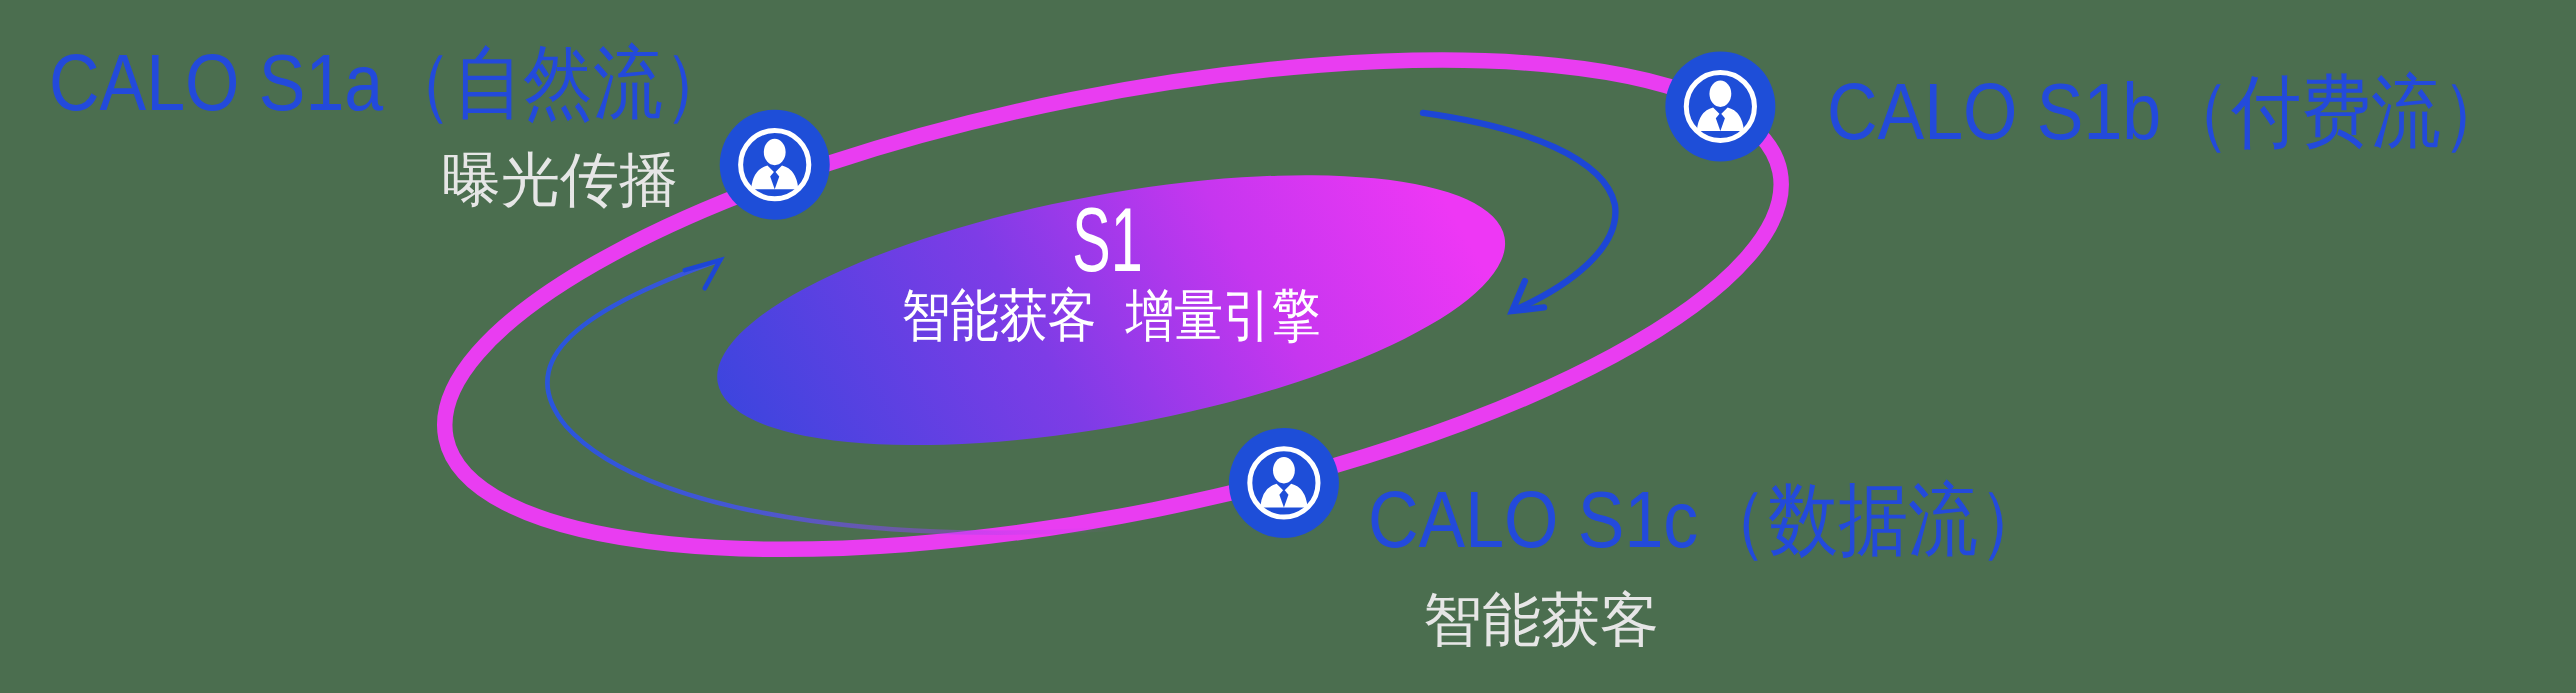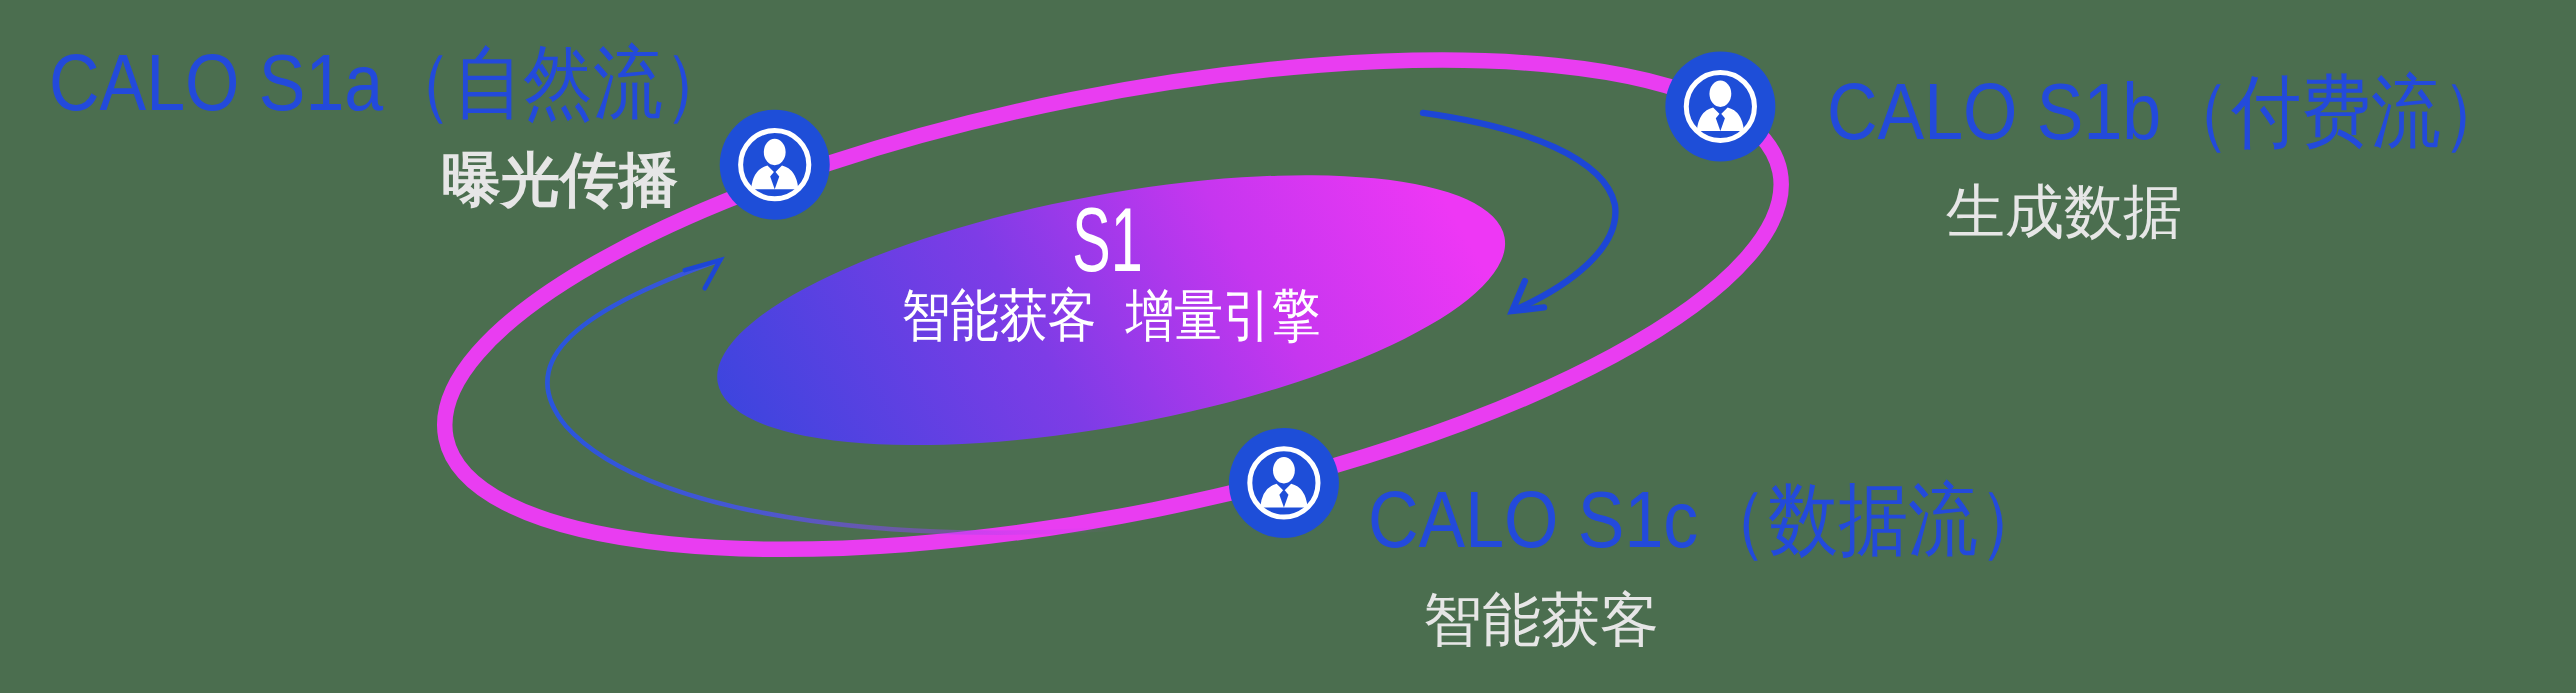--- a/index.html
+++ b/index.html
@@ -3,21 +3,21 @@
 <meta charset="utf-8">
 <style>
   html,body{margin:0;padding:0;}
   body{width:2576px;height:694px;overflow:hidden;background:var(--bg,#4b6e4f);}
   .canvas{position:relative;width:2576px;height:524px;font-family:"Liberation Sans",sans-serif;}
   svg.diagram{position:absolute;left:0;top:0;}
   .lbl{position:absolute;white-space:nowrap;line-height:1;}
   .lbl-blue{color:var(--blue,#234adb);font-size:80px;transform:scaleX(0.874);transform-origin:left top;}
   .lbl-gray{color:var(--gray,#e6e6e6);font-size:59px;}
   #label-s1a{left:49px;top:43px;}
-  #sub-s1a{left:442px;top:151px;font-weight:bold;}
+  #sub-s1a{left:442px;top:151px;}
   #label-s1b{left:1827px;top:72px;}
   #sub-s1b{left:1946px;top:183px;}
   #label-s1c{left:1368px;top:480px;}
   #sub-s1c{left:1423px;top:591px;}
   #core-title{left:971px;top:195px;width:273px;text-align:center;font-size:90px;color:#fff;transform:scaleX(0.64);transform-origin:center top;}
   #core-subtitle{left:838px;top:287px;width:546px;text-align:center;font-size:57px;color:#fff;word-spacing:18px;transform:scaleX(0.855);transform-origin:center top;}
 </style>
 </head>
 <body>
 
@@ -72,21 +72,20 @@
       <ellipse cx="0" cy="-14" rx="12" ry="14.5" fill="#ffffff"></ellipse>
       <path d="M -26 27 Q -24 5 -8 1 L 0 9 L 8 1 Q 24 5 26 27 Z" fill="#ffffff"></path>
       <path d="M 0 7 L -5 13 L 0 27 L 5 13 Z" fill="#1e4ed8"></path>
     </g>
   </svg>
 
   <div class="lbl lbl-blue" id="label-s1a">CALO S1a（自然流）</div>
   <div class="lbl lbl-gray" id="sub-s1a">曝光传播</div>
 
   <div class="lbl lbl-blue" id="label-s1b">CALO S1b（付费流）</div>
-  <div class="lbl lbl-gray" id="sub-s1b">生成数据</div>
 
   <div class="lbl lbl-blue" id="label-s1c">CALO S1c（数据流）</div>
   <div class="lbl lbl-gray" id="sub-s1c">智能获客</div>
 
   <div class="lbl" id="core-title">S1</div>
   <div class="lbl" id="core-subtitle">智能获客 增量引擎</div>
 </div>
 
 
 </body></html>

